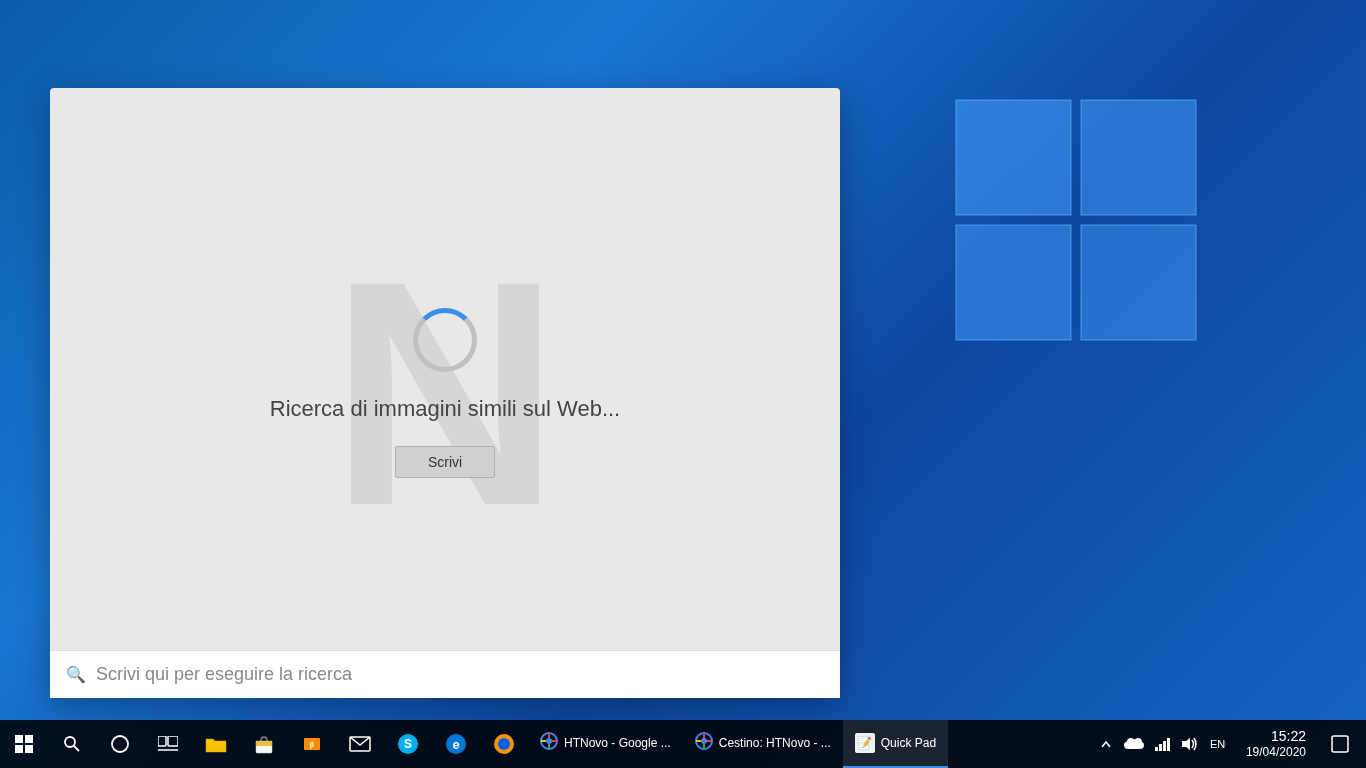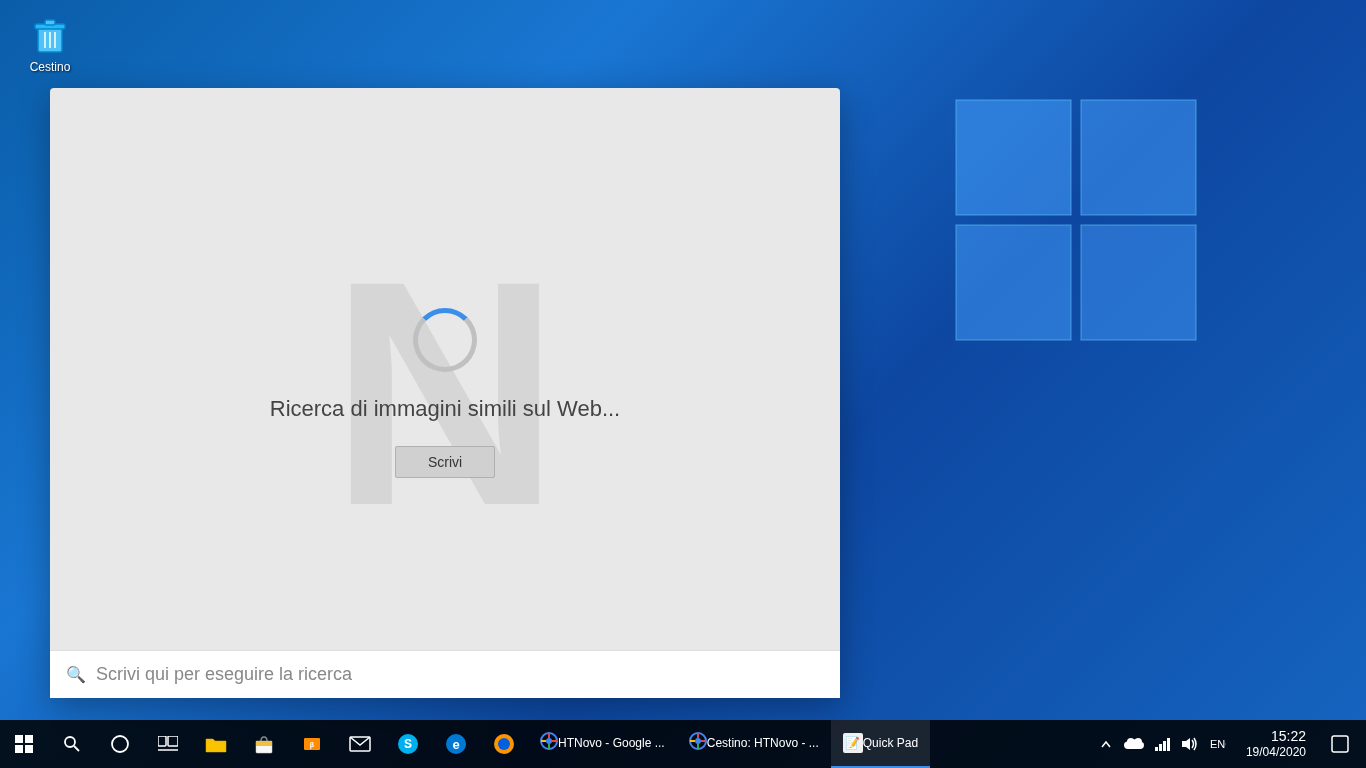--- a/index.html
+++ b/index.html
@@ -208,20 +208,21 @@
     }
 
     .taskbar-app {
       height: 48px;
       display: flex;
       align-items: center;
       padding: 0 12px;
       cursor: pointer;
       color: white;
       font-size: 13px;
+      gap: 6px;
       border-bottom: 2px solid transparent;
       white-space: nowrap;
       max-width: 180px;
       overflow: hidden;
     }
     .taskbar-app.active { border-bottom-color: #3b8fe8; background: rgba(255,255,255,0.1); }
 
     .taskbar-app .app-icon {
       font-size: 18px;
       flex-shrink: 0;
@@ -302,37 +303,20 @@
 
     <rect x="20" y="20" width="115" height="115" fill="rgba(70,160,255,0.55)" stroke="rgba(100,200,255,0.4)" stroke-width="1.5"></rect>
 
     <rect x="145" y="20" width="115" height="115" fill="rgba(70,160,255,0.5)" stroke="rgba(100,200,255,0.4)" stroke-width="1.5"></rect>
 
     <rect x="20" y="145" width="115" height="115" fill="rgba(70,160,255,0.5)" stroke="rgba(100,200,255,0.4)" stroke-width="1.5"></rect>
 
     <rect x="145" y="145" width="115" height="115" fill="rgba(70,160,255,0.45)" stroke="rgba(100,200,255,0.4)" stroke-width="1.5"></rect>
   </svg>
 
-  <div id="recycle-bin">
-    <div class="icon">
-      <svg width="44" height="44" viewBox="0 0 44 44">
-
-        <rect x="10" y="16" width="24" height="24" rx="2" fill="#4fc3f7" stroke="#0288d1" stroke-width="1.5"></rect>
-
-        <rect x="7" y="12" width="30" height="5" rx="1.5" fill="#29b6f6" stroke="#0288d1" stroke-width="1.5"></rect>
-
-        <rect x="17" y="8" width="10" height="5" rx="1.5" fill="#4fc3f7" stroke="#0288d1" stroke-width="1.5"></rect>
-
-        <line x1="17" y1="20" x2="17" y2="36" stroke="white" stroke-width="1.5"></line>
-        <line x1="22" y1="20" x2="22" y2="36" stroke="white" stroke-width="1.5"></line>
-        <line x1="27" y1="20" x2="27" y2="36" stroke="white" stroke-width="1.5"></line>
-      </svg>
-    </div>
-    <div class="label">Cestino</div>
-  </div>
 
   <div id="search-overlay">
 
     <div id="watermark-n">N</div>
 
     <div id="spinner-area">
       <div id="spinner"></div>
       <div id="search-status-text">Ricerca di immagini simili sul Web...</div>
       <button id="cancel-button">Scrivi</button>
     </div>

